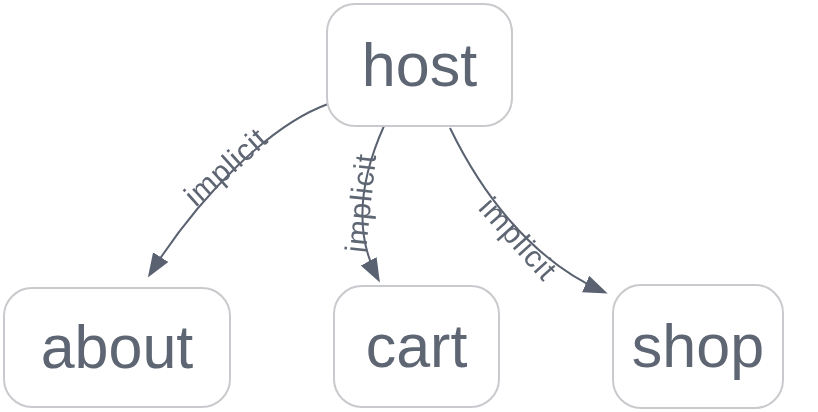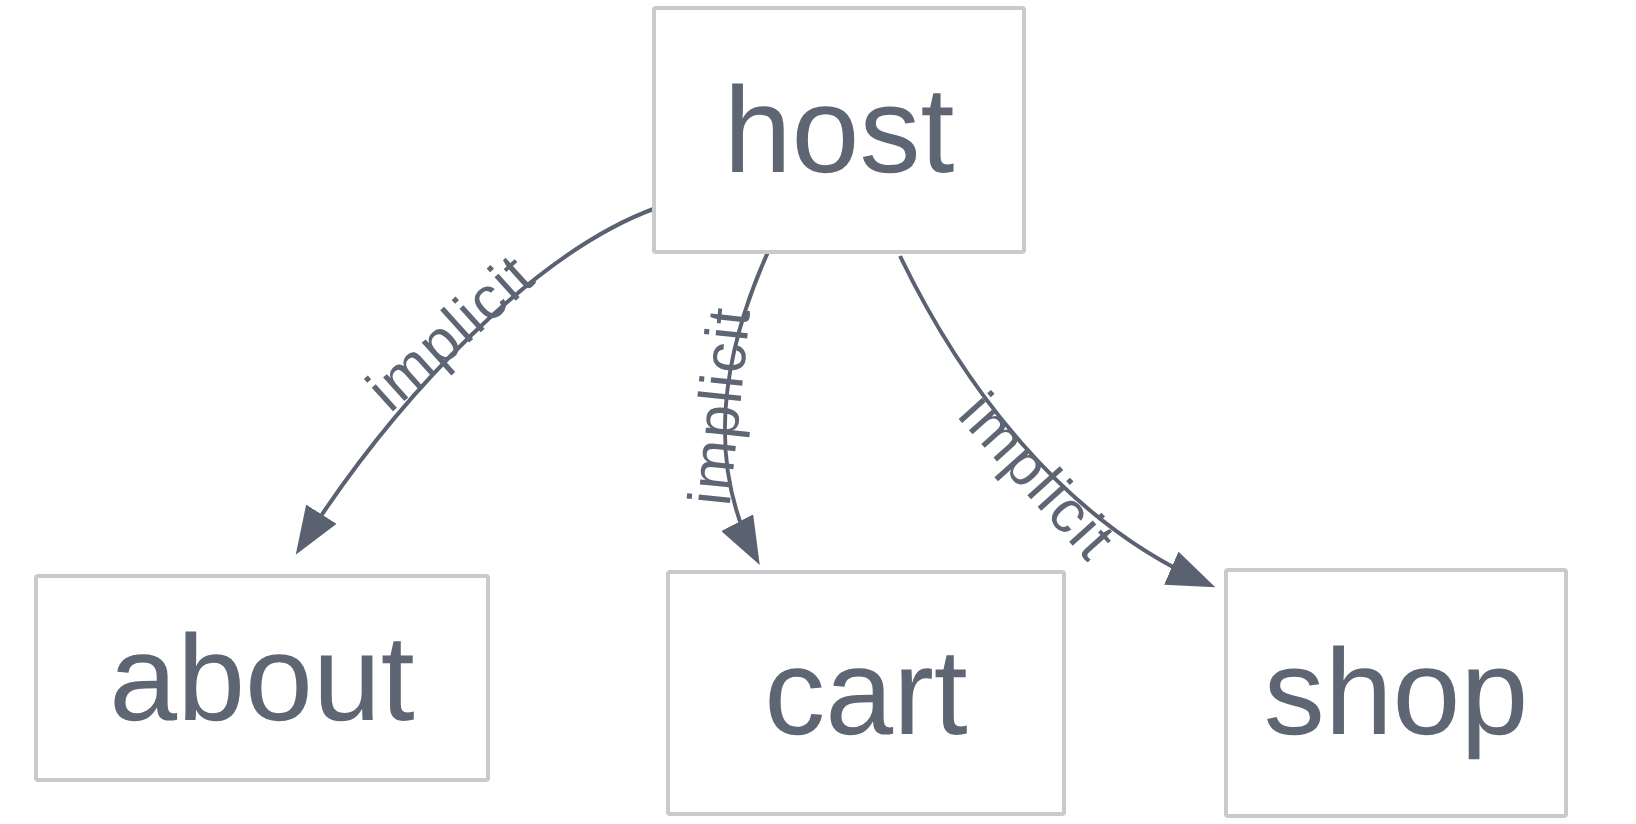--- a/index.html
+++ b/index.html
@@ -28,33 +28,33 @@
     stroke-width: 2;
   }
   #arrowhead-path {
     fill: var(--edge-color, #5a6170);
   }
   .node {
     position: absolute;
     box-sizing: border-box;
     background: var(--node-fill, #ffffff);
     border: 2px solid var(--node-border-color, #c9cacd);
-    border-radius: 2px;
+    border-radius: 29px;
     display: flex;
     align-items: center;
     justify-content: center;
     color: var(--node-text-color, #5f6673);
     font-size: 61px;
     line-height: 1;
     cursor: default;
     user-select: none;
   }
   #node-host  { left: 326px; top: 3px;   width: 187px; height: 124px; }
-  #node-about { left: 17px;   top: 287px; width: 228px; height: 104px; }
-  #node-cart  { left: 333px; top: 285px; width: 200px; height: 123px; }
+  #node-about { left: 3px;   top: 287px; width: 228px; height: 121px; }
+  #node-cart  { left: 333px; top: 285px; width: 167px; height: 123px; }
   #node-shop  { left: 612px; top: 284px; width: 172px; height: 125px; }
   .edge-label {
     position: absolute;
     color: var(--edge-text-color, #5f6673);
     font-size: 30px;
     letter-spacing: 1px;
     line-height: 1;
     white-space: nowrap;
     user-select: none;
     pointer-events: none;

